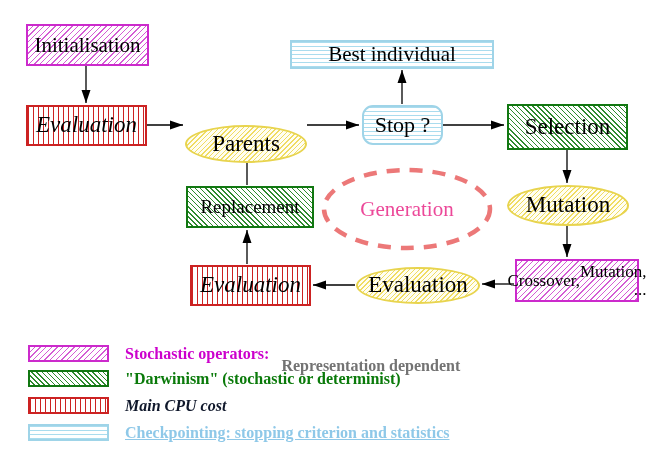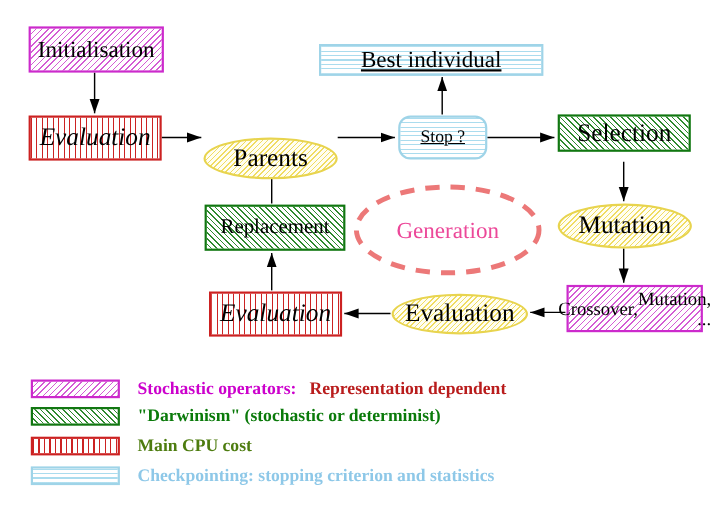--- a/index.html
+++ b/index.html
@@ -23,44 +23,43 @@
     background:repeating-linear-gradient(45deg,#ffffff 0 2.6px,#2e8a2e 2.6px 3.6px);
   }
   .stripes-red{
     border-color:#cc2222;
     background:repeating-linear-gradient(90deg,#cc2222 0 1px,#ffffff 1px 5px);
     font-style:italic;
   }
   .stripes-cyan{
     border-color:#9fd4e8;border-width:2px;
     background:repeating-linear-gradient(180deg,#aadcee 0 1px,#ffffff 1px 4px);
-    text-decoration:underline;
   }
   .hatch-yellow{
     border-color:#e8d44e;
     background:repeating-linear-gradient(135deg,#fffef2 0 2.4px,#f0dc62 2.4px 3.4px);
   }
   .generation-label{
     position:absolute;z-index:2;display:flex;align-items:center;justify-content:center;
     color:#ec4899;font-size:21px;
   }
   .legend-row{
     position:absolute;z-index:2;left:28px;height:20px;display:flex;align-items:flex-start;
     font-weight:bold;font-size:16px;white-space:nowrap;
   }
   .swatch{width:77px;height:13px;border:2px solid;margin-right:16px;flex:none;}
   .legend-row .sw-magenta{border-color:#cc2acc;background:repeating-linear-gradient(135deg,#ffffff 0 3px,#d45cd4 3px 4px);}
   .legend-row .sw-green{border-color:#117711;background:repeating-linear-gradient(45deg,#ffffff 0 2.6px,#2e8a2e 2.6px 3.6px);}
   .legend-row .sw-red{border-color:#cc2222;background:repeating-linear-gradient(90deg,#cc2222 0 1px,#ffffff 1px 5px);}
   .legend-row .sw-cyan{border-color:#9fd4e8;background:repeating-linear-gradient(180deg,#aadcee 0 1px,#ffffff 1px 4px);}
   .t-magenta{color:#cc00cc;}
-  .t-gold{color:#b91c1c;margin-left:12px;}
+  .t-gold{color:#737373;margin-left:12px;margin-top:12px;}
   .t-green{color:#0a7a0a;}
-  .t-red{color:#4d7c0f;}
-  .t-cyan{color:#8ec8e8;}
+  .t-red{color:#0f172a;font-style:italic;}
+  .t-cyan{color:#8ec8e8;text-decoration:underline;}
 </style>
 </head>
 <body>
 
 <div class="stage">
 
   <svg class="overlay" width="662" height="471" viewBox="0 0 662 471">
     <defs>
       <marker id="ah" markerUnits="userSpaceOnUse" markerWidth="14" markerHeight="10" refX="13" refY="5" orient="auto">
         <path d="M0,0.5 L13,5 L0,9.5 z" fill="#000"></path>
@@ -83,23 +82,23 @@
   </svg>
 
   <div class="node rect hatch-magenta" style="left:26px;top:24px;width:123px;height:42px;font-size:21px;">Initialisation</div>
 
   <div class="node rect stripes-red" style="left:26px;top:105px;width:121px;height:41px;font-size:23px;">Evaluation</div>
 
   <div class="node ellipse hatch-yellow" style="left:185px;top:107px;width:122px;height:38px;font-size:23px;margin-top:18px;">Parents</div>
 
   <div class="node rect stripes-cyan" style="left:290px;top:40px;width:204px;height:29px;font-size:21px;">Best individual</div>
 
-  <div class="node rect stripes-cyan" style="left:362px;top:105px;width:81px;height:40px;font-size:16px;border-radius:11px;">Stop ?</div>
+  <div class="node rect stripes-cyan" style="left:362px;top:105px;width:81px;height:40px;font-size:22px;border-radius:11px;">Stop ?</div>
 
-  <div class="node rect hatch-green" style="left:507px;top:104px;width:121px;height:34px;font-size:23px;">Selection</div>
+  <div class="node rect hatch-green" style="left:507px;top:104px;width:121px;height:46px;font-size:23px;">Selection</div>
 
   <div class="node ellipse hatch-yellow" style="left:507px;top:185px;width:122px;height:41px;font-size:23px;">Mutation</div>
 
   <div class="node rect hatch-magenta" style="left:515px;top:259px;width:124px;height:43px;font-size:17px;flex-direction:row;">
     <span>Crossover,</span>
     <span>Mutation, ...</span>
   </div>
 
   <div class="node ellipse hatch-yellow" style="left:356px;top:267px;width:124px;height:37px;font-size:23px;">Evaluation</div>
 

